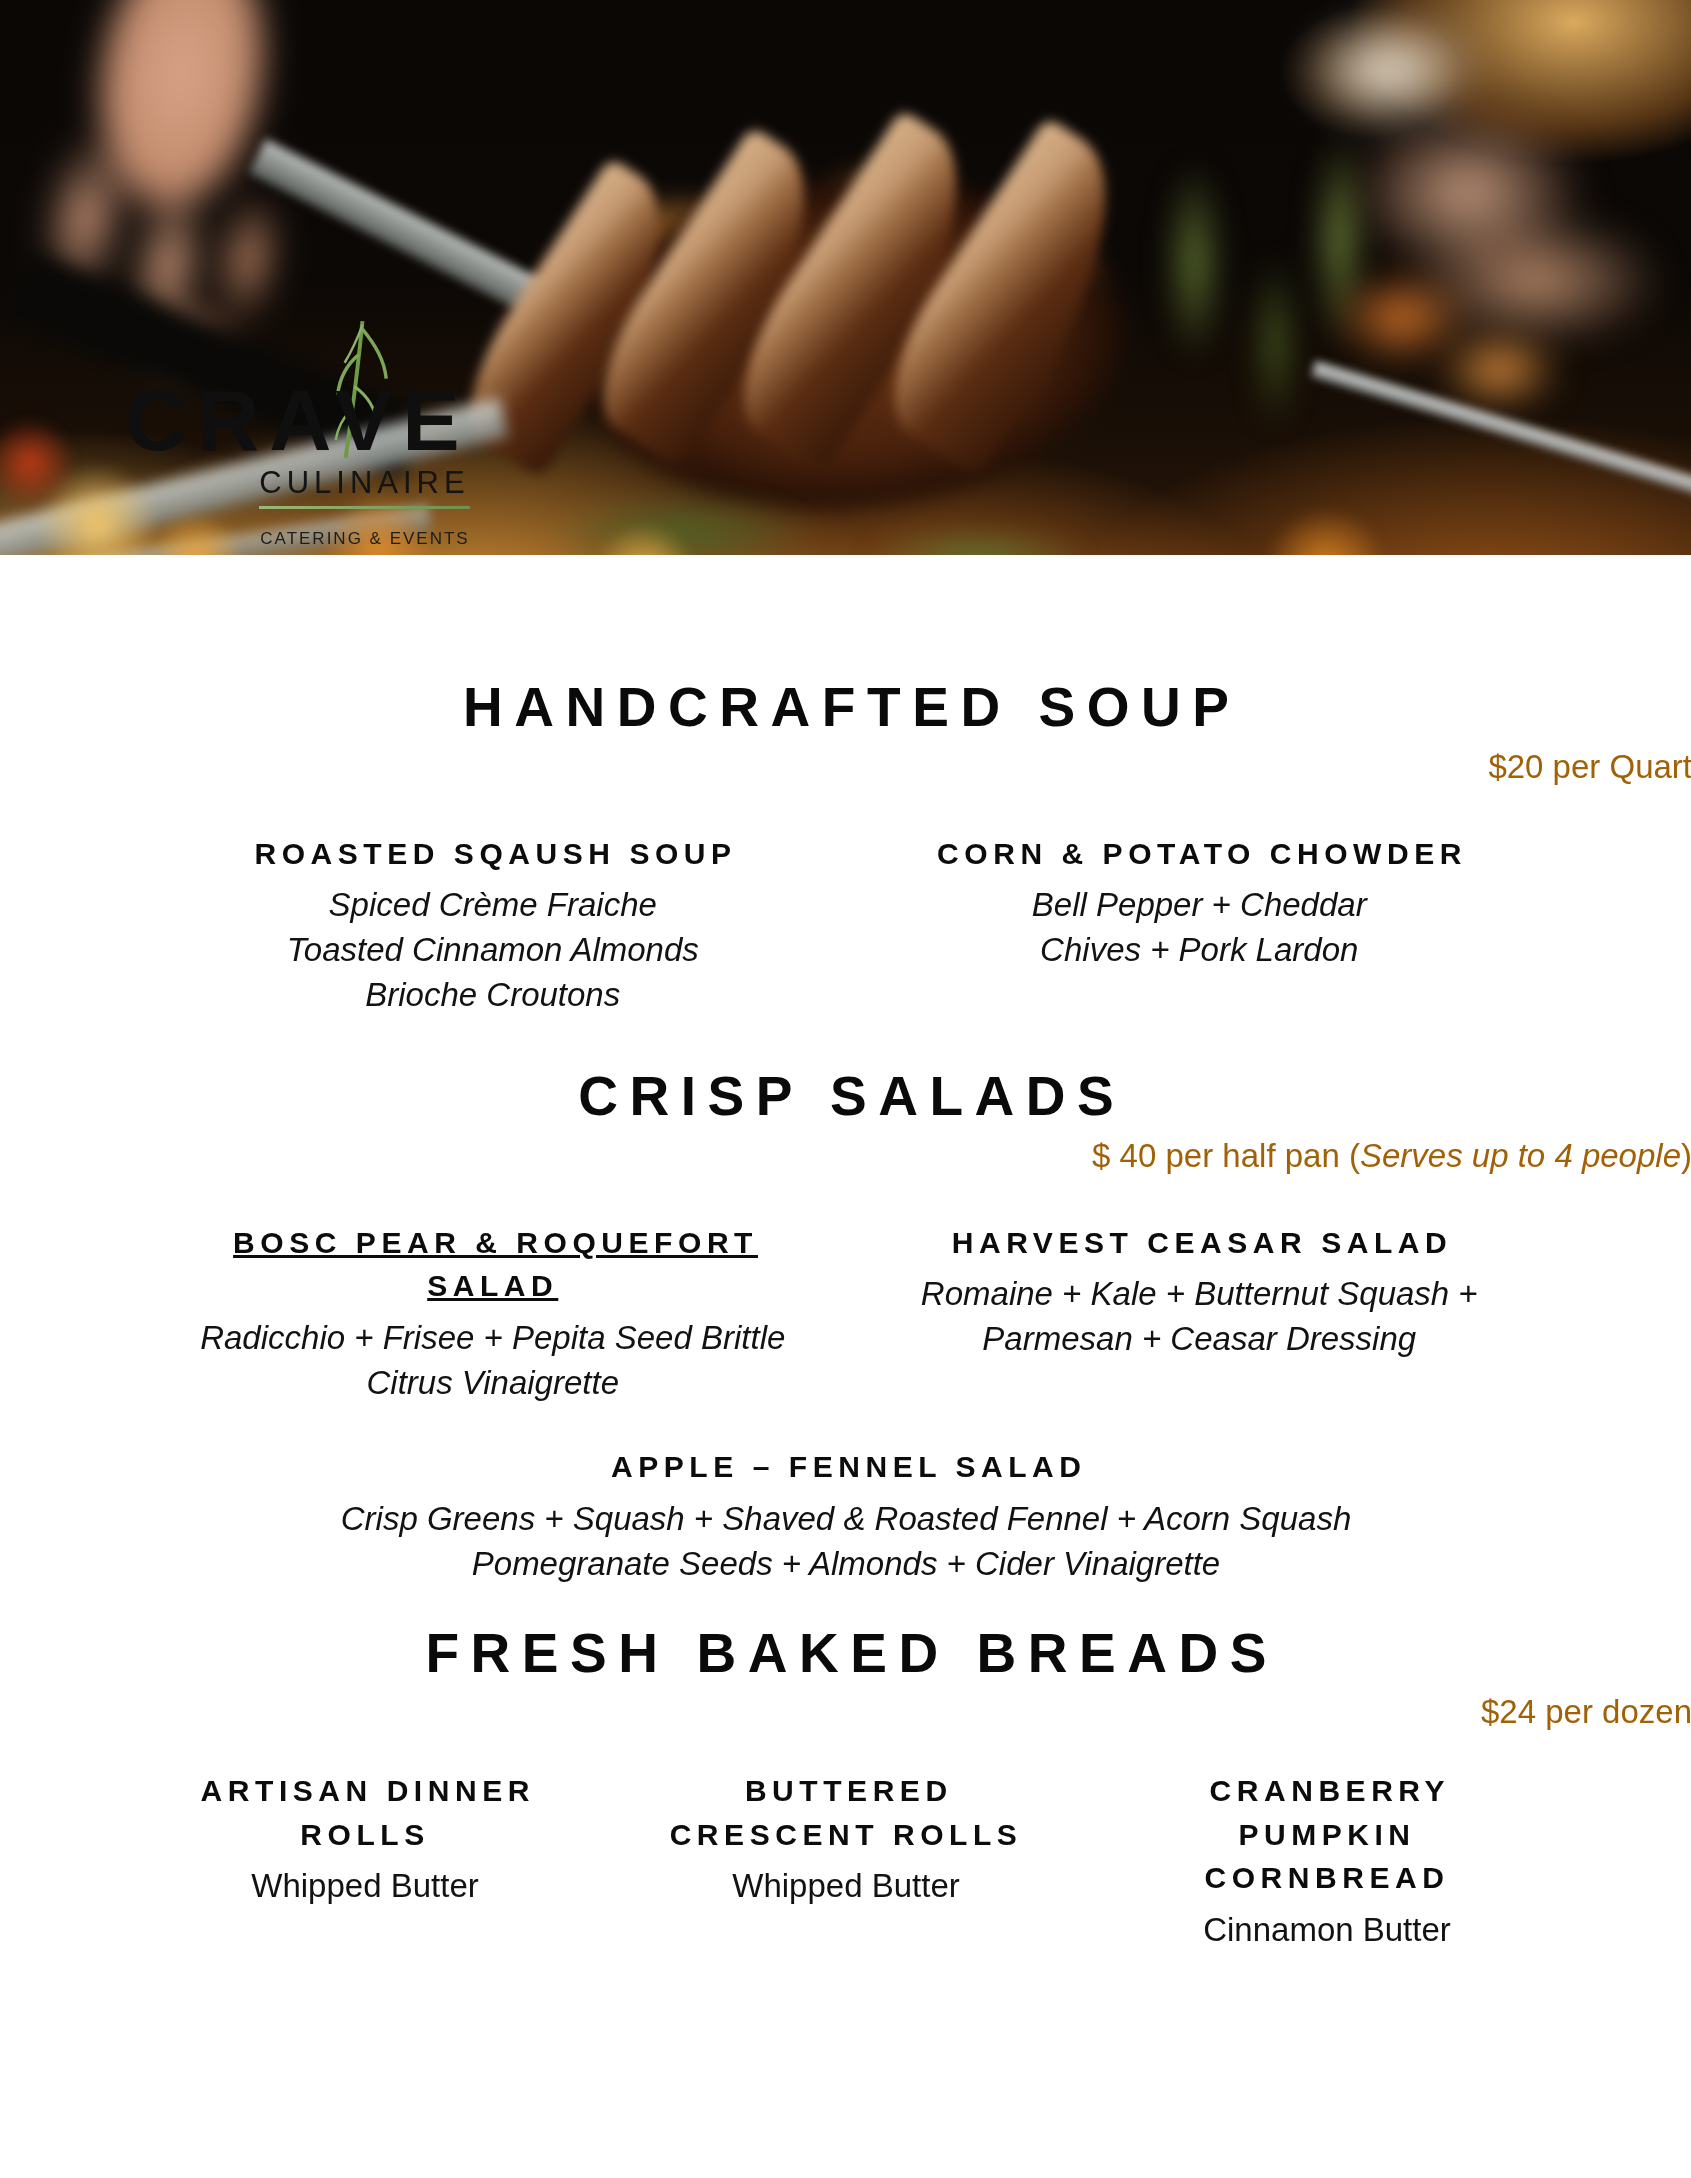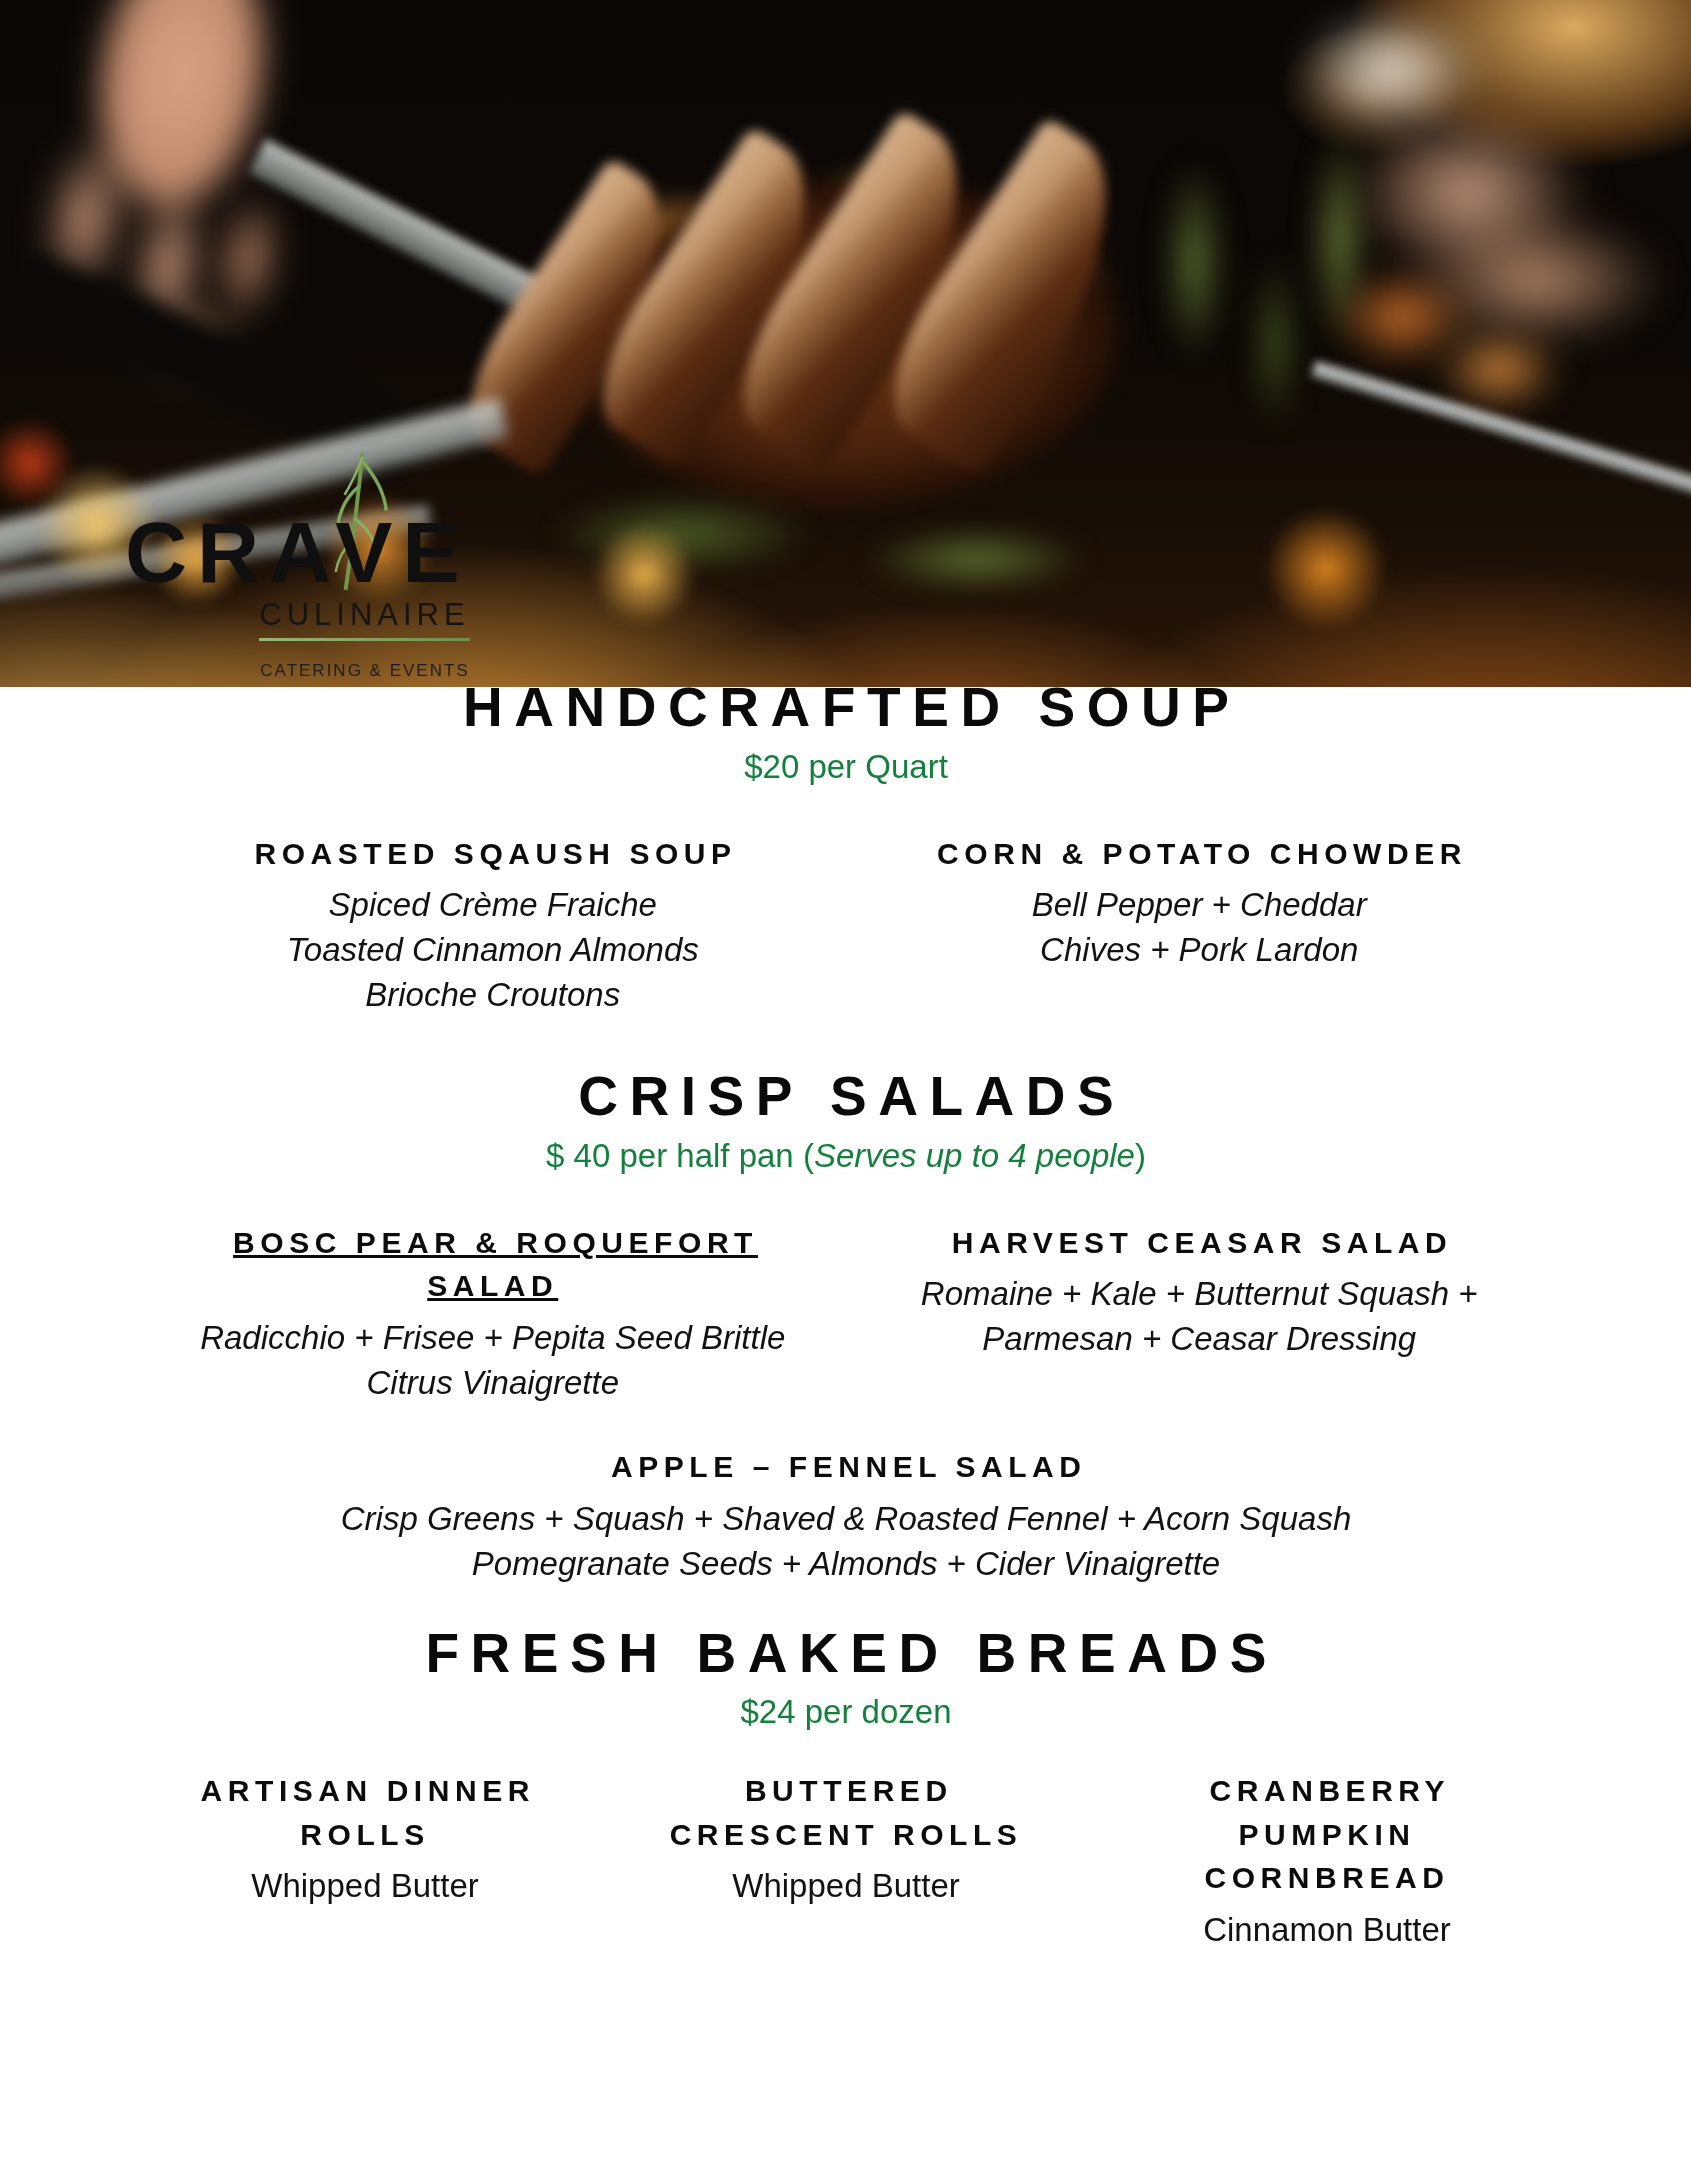--- a/index.html
+++ b/index.html
@@ -1,21 +1,21 @@
 <!DOCTYPE html>
 <html><head>
 <meta charset="utf-8">
 <title>Crave Culinaire Menu</title>
 <style>
   html,body { margin:0; padding:0; background:#ffffff; }
   body { font-family:"Liberation Sans", sans-serif; color:#0e0e0e; }
   .page { position:relative; width:1692px; height:2178px; background:#ffffff; overflow:hidden; margin:0 auto; }
 
   
-  .hero { position:absolute; top:0; left:0; width:1692px; height:687px; background:#0b0805; overflow:hidden; }
+  .hero { position:absolute; top:0; left:0; width:1692px; height:555px; background:#0b0805; overflow:hidden; }
   .hero-base { position:absolute; inset:0;
     background:
       radial-gradient(ellipse 299px 189px at 93% 4%,  rgba(255,198,110,.85), rgba(230,140,50,.35) 55%, rgba(0,0,0,0) 75%),
       radial-gradient(ellipse 129px 95px  at 81% 13%, rgba(255,172,82,.40), rgba(0,0,0,0) 70%),
       radial-gradient(ellipse 557px 299px at 28% 112%, rgba(233,160,60,.95), rgba(0,0,0,0) 75%),
       radial-gradient(ellipse 458px 279px at 4% 115%,  rgba(240,180,80,.95), rgba(0,0,0,0) 75%),
       radial-gradient(ellipse 468px 259px at 56% 116%, rgba(214,122,38,.85), rgba(0,0,0,0) 75%),
       radial-gradient(ellipse 557px 279px at 88% 114%, rgba(198,110,32,.8),  rgba(0,0,0,0) 78%),
       linear-gradient(180deg, #0a0705 0%, #0c0805 50%, #180e06 76%, #2a1608 100%);
   }
@@ -85,21 +85,21 @@
   .logo-sub { width:fit-content; margin-left:auto; text-align:right; margin-top:2px; position:relative; z-index:2; }
   .logo-culinaire { font-size:31px; font-weight:400; letter-spacing:5px; color:#141414; }
   .logo-rule { height:3px; margin-top:5px; background:linear-gradient(90deg,#9bb77a,#6e8f4e); }
   .logo-tagline { font-size:17px; font-weight:400; letter-spacing:2px; color:#1d1d1d; margin-top:20px; }
 
   
   .content { position:absolute; top:597px; left:0; width:1692px; }
   .sec-title { margin:0; text-align:center; font-size:55px; font-weight:700; letter-spacing:.21em;
     color:#0a0a0a; line-height:1.05; text-indent:.21em; }
   .sec-sub { text-align:center; font-size:29px; font-weight:400; color:#141414; margin-top:15px; letter-spacing:.015em; }
-  .sec-price { text-align:center; font-size:33px; font-weight:400; color:#15803d; margin-top:11px; }
+  .sec-price { text-align:right; font-size:33px; font-weight:400; color:#a16207; margin-top:11px; }
   .it { font-style:italic; }
 
   .section-soup { padding-top:58px;margin-top:24px; }
   .section-salads { margin-top:50px; }
   .section-breads { margin-top:38px; }
 
   .row2 { width:1413px; margin:46px auto 0; display:flex; }
   .row2 .menu-item { flex:1; }
   .row3 { width:1443px; margin:38px auto 0; display:flex; }
   .row3 .menu-item { flex:1; }

